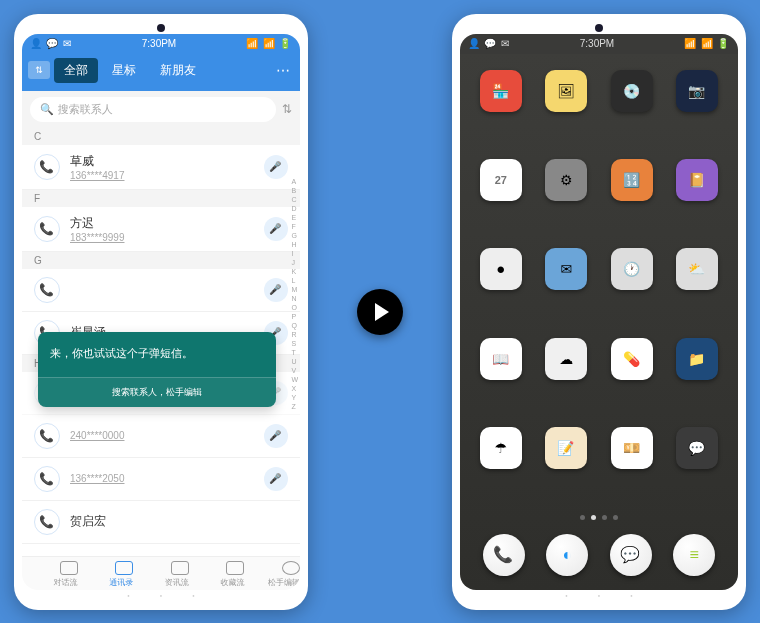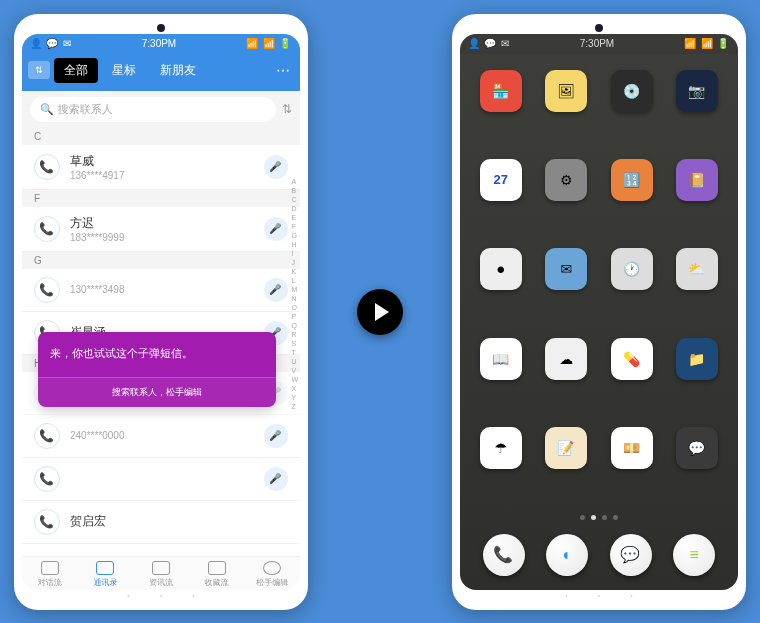--- a/index.html
+++ b/index.html
@@ -72,21 +72,21 @@
   justify-content: center;
   color: #fff;
   font-size: 9px;
 }
 .tab {
   padding: 4px 10px;
   color: #fff;
   font-size: 12px;
   border-radius: 4px;
 }
-.tab.active { background: #000000; }
+.tab.active { background: #0c4a6e; }
 .tab-dots { color: #fff; margin-left: auto; font-size: 14px; padding-right: 4px; }
 .searchbar {
   background: #f4f4f4;
   padding: 6px 8px;
   display: flex;
   gap: 6px;
   align-items: center;
 }
 .search-input {
   flex: 1;
@@ -124,21 +124,21 @@
   border-radius: 50%;
   border: 1px solid #d5e5f7;
   display: flex;
   align-items: center;
   justify-content: center;
   color: #3b8ee6;
   font-size: 12px;
 }
 .contact-info { flex: 1; }
 .contact-name { font-size: 12px; color: #333; }
-.contact-num { font-size: 10px; color: #aaa; }
+.contact-num { font-size: 10px; color: #aaa; text-decoration: underline; }
 .voice-icon {
   width: 24px; height: 24px;
   border-radius: 50%;
   background: #e6f1fc;
   color: #3b8ee6;
   display: flex;
   align-items: center;
   justify-content: center;
   font-size: 10px;
 }
@@ -150,39 +150,39 @@
   flex-direction: column;
   font-size: 7px;
   color: #aaa;
   gap: 2px;
 }
 .popup {
   position: absolute;
   left: 16px;
   right: 24px;
   top: 298px;
-  background: #a21caf;
+  background: #0f766e;
   border-radius: 8px;
   color: #fff;
   box-shadow: 0 4px 12px rgba(0,0,0,0.2);
   overflow: hidden;
 }
 .popup-msg { padding: 14px 12px 16px; font-size: 11px; }
 .popup-hint { border-top: 1px solid rgba(255,255,255,0.2); text-align: center; padding: 8px; font-size: 9px; background: rgba(255,255,255,0.06); }
 .bottombar {
   display: flex;
   background: #fafafa;
   border-top: 1px solid #eee;
   padding: 4px 0 2px;
 }
 .bb-item {
   flex: 1;
   display: flex;
   flex-direction: column;
-  align-items: center;
+  align-items: flex-end;
   font-size: 8px;
   color: #999;
   gap: 2px;
 }
 .bb-item.active { color: #3b8ee6; }
 .bb-icon { width: 18px; height: 14px; border: 1px solid currentColor; border-radius: 3px; }
 
 
 .phone-right .statusbar { background: #3a3a38; color: #ddd; }
 .homescreen {
@@ -304,21 +304,20 @@
           <div class="contact-name">方迟</div>
           <div class="contact-num">183****9999</div>
         </div>
         <div class="voice-icon">🎤</div>
       </div>
 
       <div class="section-header">G</div>
       <div class="contact-row">
         <div class="call-icon">📞</div>
         <div class="contact-info">
-          <div class="contact-num">130****3498</div>
         </div>
         <div class="voice-icon">🎤</div>
       </div>
       <div class="contact-row">
         <div class="call-icon">📞</div>
         <div class="contact-info">
           <div class="contact-name">崔显涵</div>
         </div>
         <div class="voice-icon">🎤</div>
       </div>
@@ -332,20 +331,21 @@
       <div class="contact-row">
         <div class="call-icon">📞</div>
         <div class="contact-info">
           <div class="contact-num">240****0000</div>
         </div>
         <div class="voice-icon">🎤</div>
       </div>
       <div class="contact-row">
         <div class="call-icon">📞</div>
         <div class="contact-info">
+          <div class="contact-num">136****2050</div>
         </div>
         <div class="voice-icon">🎤</div>
       </div>
       <div class="contact-row">
         <div class="call-icon">📞</div>
         <div class="contact-info">
           <div class="contact-name">贺启宏</div>
         </div>
       </div>
 
@@ -431,21 +431,21 @@
         <span class="sb-icon">📶</span>
         <span class="sb-icon">🔋</span>
       </div>
     </div>
     <div class="homescreen">
       <div class="grid" id="hs-grid">
           <div class="app-icon" style="background: rgb(231, 76, 60);">🏪</div>
           <div class="app-icon" style="background: rgb(245, 215, 110);">🖼</div>
           <div class="app-icon" style="background: rgb(44, 44, 44);">💿</div>
           <div class="app-icon" style="background: rgb(26, 39, 66);">📷</div>
-          <div class="app-icon" style="background: rgb(255, 255, 255); font-size: 13px; font-weight: bold; color: #1d4ed8;">27</div>
+          <div class="app-icon" style="background: rgb(255, 255, 255); font-size: 11px; font-weight: bold; color: #737373;">27</div>
           <div class="app-icon" style="background: rgb(136, 136, 136);">⚙</div>
           <div class="app-icon" style="background: rgb(232, 130, 60);">🔢</div>
           <div class="app-icon" style="background: rgb(142, 95, 201);">📔</div>
           <div class="app-icon" style="background: rgb(238, 238, 238);">⏺</div>
           <div class="app-icon" style="background: rgb(107, 165, 216);">✉</div>
           <div class="app-icon" style="background: rgb(221, 221, 221);">🕐</div>
           <div class="app-icon" style="background: rgb(221, 221, 221);">⛅</div>
           <div class="app-icon" style="background: rgb(255, 255, 255);">📖</div>
           <div class="app-icon" style="background: rgb(240, 240, 240);">☁</div>
           <div class="app-icon" style="background: rgb(255, 255, 255);">💊</div>

